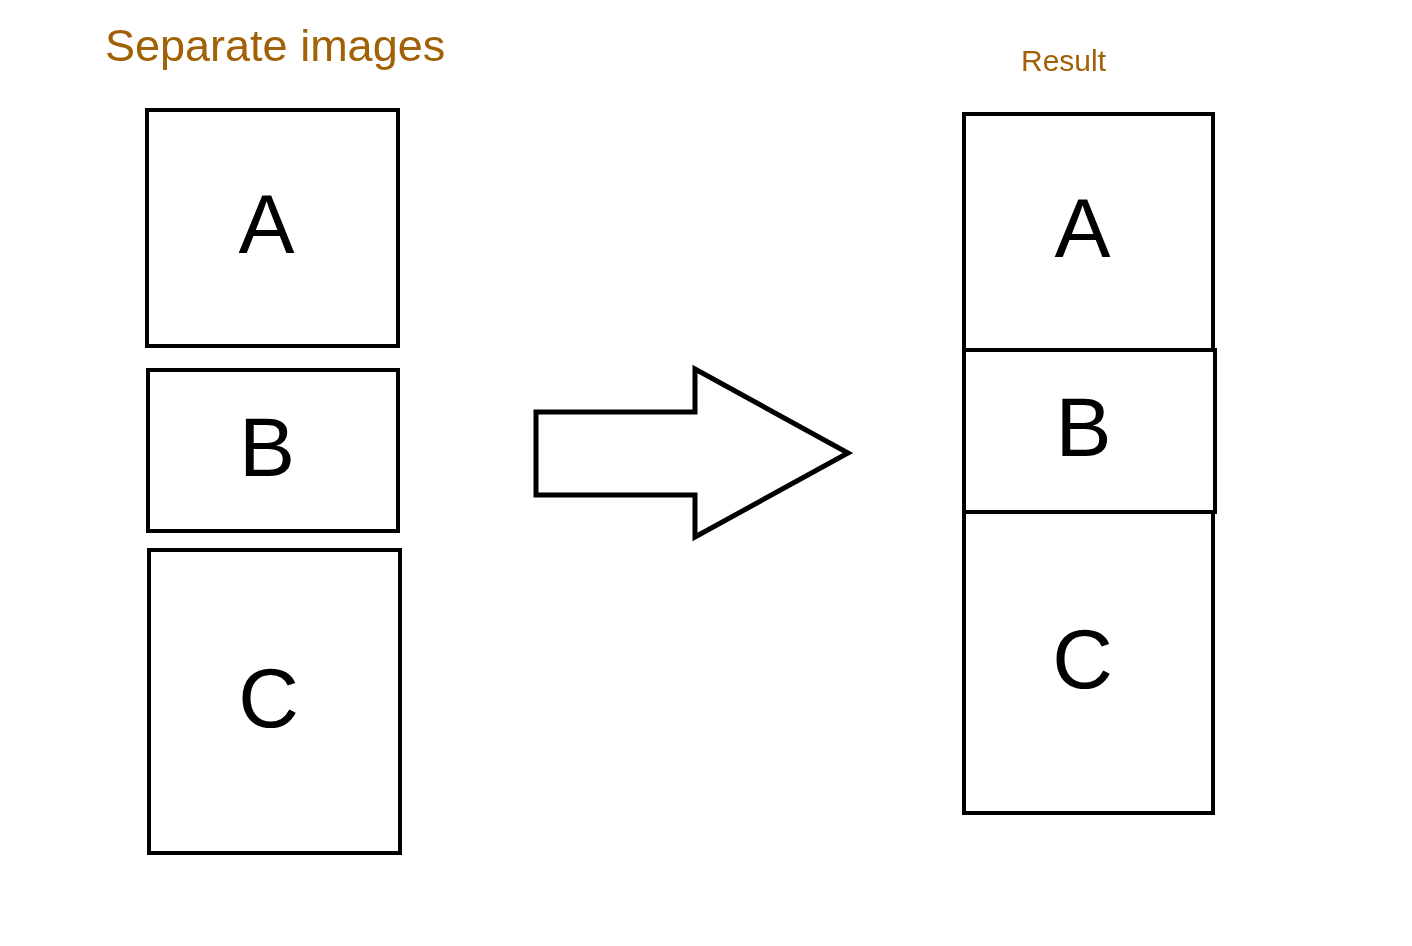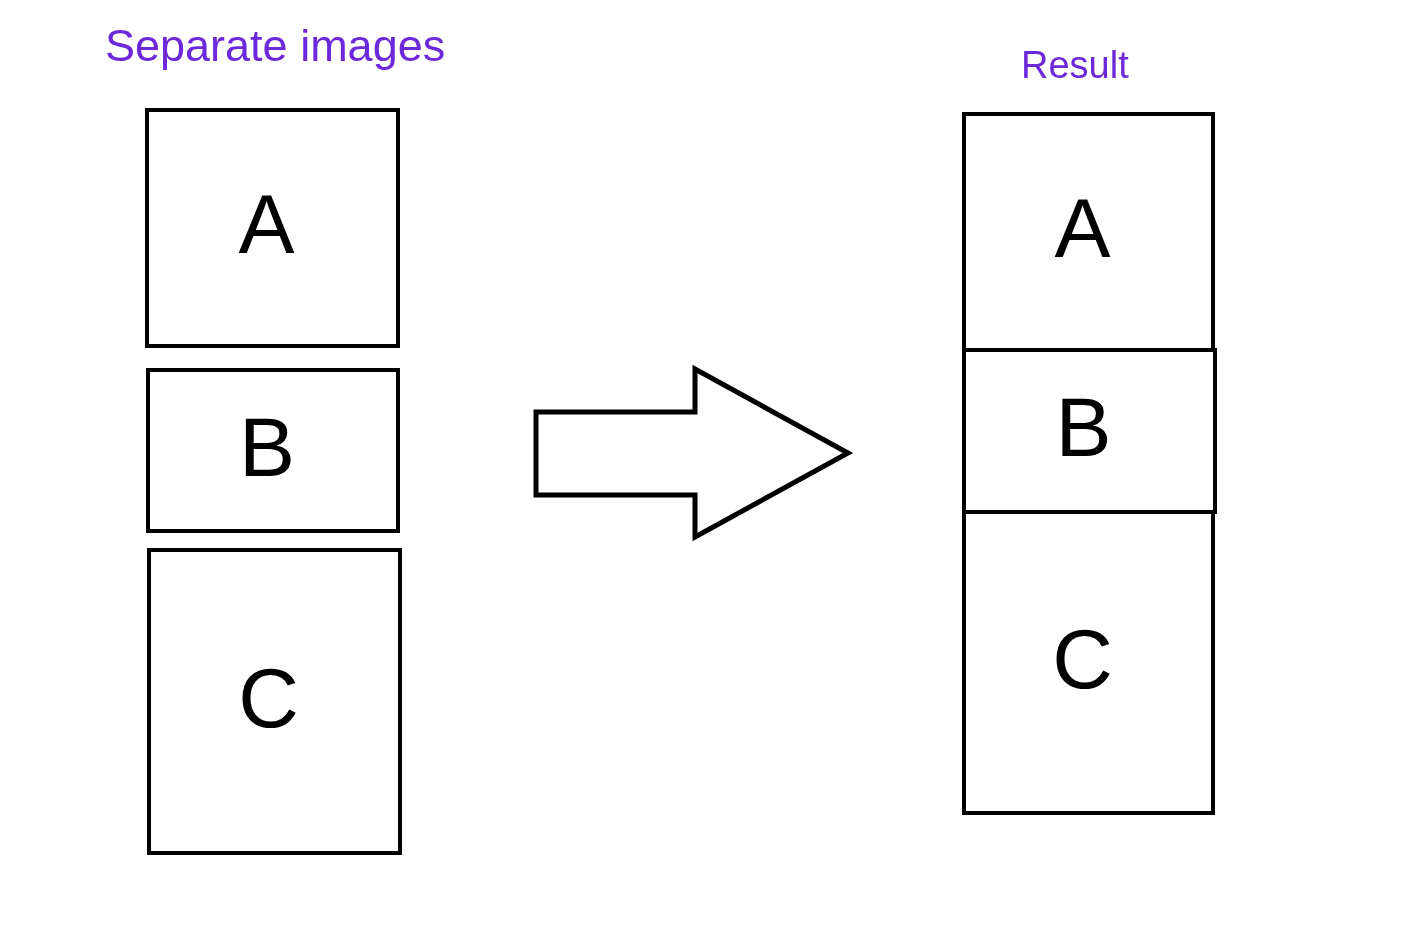--- a/index.html
+++ b/index.html
@@ -11,32 +11,32 @@
     height: 946px;
     position: relative;
     background: #ffffff;
     font-family: "Liberation Sans", "DejaVu Sans", sans-serif;
     color: #000000;
     overflow: hidden;
   }
   .panel-label {
     position: absolute;
     white-space: nowrap;
-    color: #6d28d9;
+    color: #a16207;
     text-align: center;
   }
   .label-left {
     left: 105px;
     top: 20px;
     font-size: 45px;
   }
   .label-right {
     left: 1021px;
     top: 44px;
-    font-size: 38px;
+    font-size: 30px;
   }
   .box {
     position: absolute;
     border: 4px solid #000000;
     background: #ffffff;
     box-sizing: border-box;
     display: flex;
     align-items: center;
     justify-content: center;
   }

